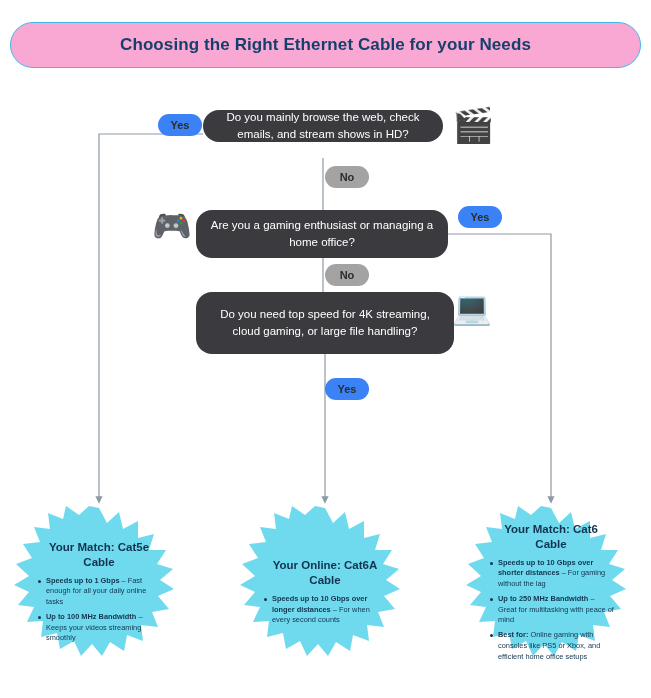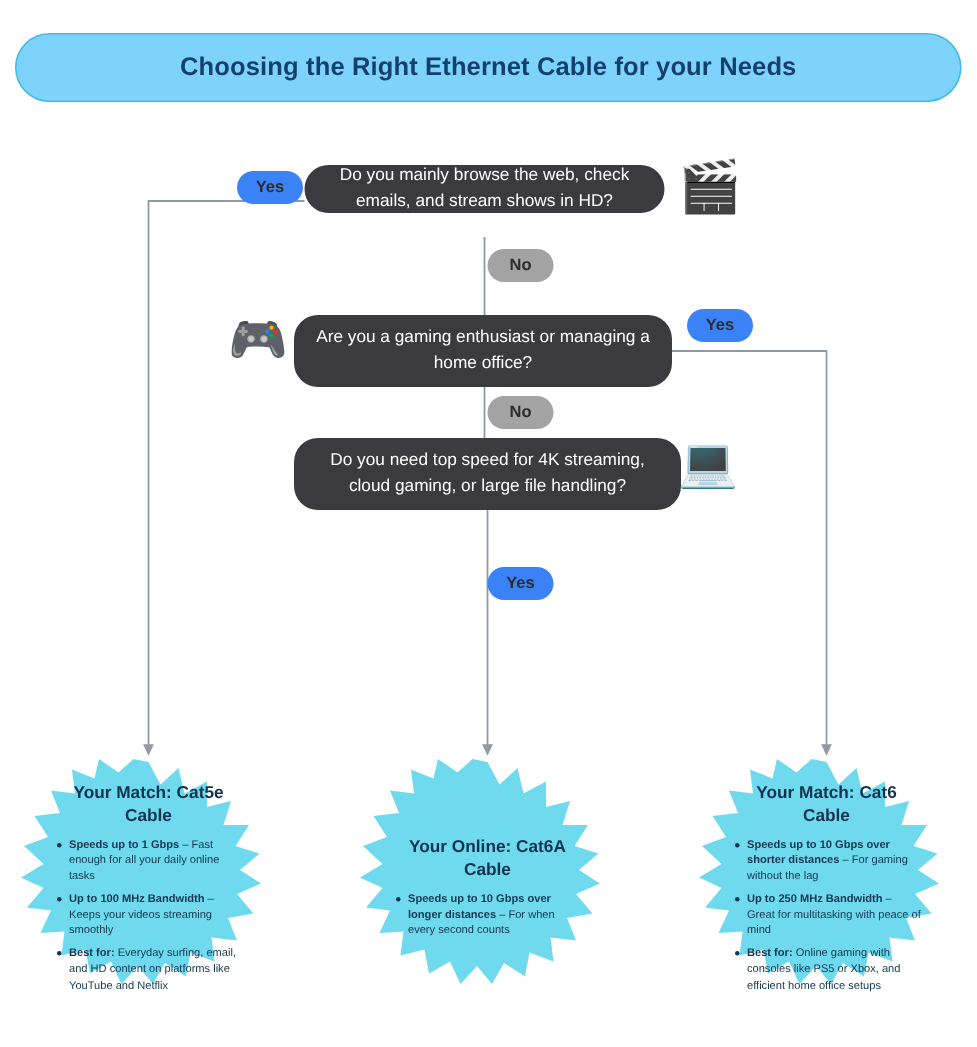--- a/index.html
+++ b/index.html
@@ -23,21 +23,21 @@
   
   .header-pill {
     position: absolute;
     left: 10px;
     top: 22px;
     width: 631px;
     height: 46px;
     box-sizing: border-box;
     border: 1.5px solid #3fb9e5;
     border-radius: 23px;
-    background: #7dd3fc;
+    background: #f9a8d4;
     display: flex;
     align-items: center;
     justify-content: center;
   }
   .header-title {
     color: #15406b;
     font-size: 17px;
     font-weight: bold;
     letter-spacing: 0.1px;
     text-align: center;
@@ -62,21 +62,21 @@
     display: flex;
     align-items: center;
     justify-content: center;
     text-align: center;
     font-size: 11.5px;
     line-height: 1.45;
     padding: 8px 14px;
   }
   #q1 { left: 203px; top: 110px; width: 240px; height: 32px; }
   #q2 { left: 196px; top: 210px; width: 252px; height: 48px; }
-  #q3 { left: 196px; top: 292px; width: 258px; height: 48px; }
+  #q3 { left: 196px; top: 292px; width: 258px; height: 62px; }
 
   
   .lbl {
     position: absolute;
     border-radius: 11px;
     font-size: 11px;
     font-weight: bold;
     display: flex;
     align-items: center;
     justify-content: center;
@@ -212,21 +212,20 @@
 
   <div class="burst" id="burst-cat5e">
     <svg class="star" viewBox="0 0 186 176">
       <polygon points="93,2 101,17 113,6 117,23 132,15 132,32 148,28 143,44 160,44 151,58 167,63 154,74 168,83 152,90 163,103 146,106 152,121 135,119 137,135 121,129 118,145 104,136 96,150 86,138 75,150 68,135 54,143 51,127 35,131 37,115 21,116 28,101 12,99 23,86 8,79 23,70 10,58 26,52 17,38 34,36 28,21 44,23 42,7 57,13 60,0 73,9 83,0" fill="#6fd9ee"></polygon>
     </svg>
     <div class="burst-inner">
       <div class="burst-title">Your Match: Cat5e Cable</div>
       <ul>
         <li><b>Speeds up to 1 Gbps</b><span> – Fast enough for all your daily online tasks</span></li>
         <li><b>Up to 100 MHz Bandwidth</b><span> – Keeps your videos streaming smoothly</span></li>
-        <li><b>Best for:</b><span> Everyday surfing, email, and HD content on platforms like YouTube and Netflix</span></li>
       </ul>
     </div>
   </div>
 
   <div class="burst" id="burst-cat6a">
     <svg class="star" viewBox="0 0 186 176">
       <polygon points="93,2 101,17 113,6 117,23 132,15 132,32 148,28 143,44 160,44 151,58 167,63 154,74 168,83 152,90 163,103 146,106 152,121 135,119 137,135 121,129 118,145 104,136 96,150 86,138 75,150 68,135 54,143 51,127 35,131 37,115 21,116 28,101 12,99 23,86 8,79 23,70 10,58 26,52 17,38 34,36 28,21 44,23 42,7 57,13 60,0 73,9 83,0" fill="#6fd9ee"></polygon>
     </svg>
     <div class="burst-inner">
       <div class="burst-title">Your Online: Cat6A Cable</div>

